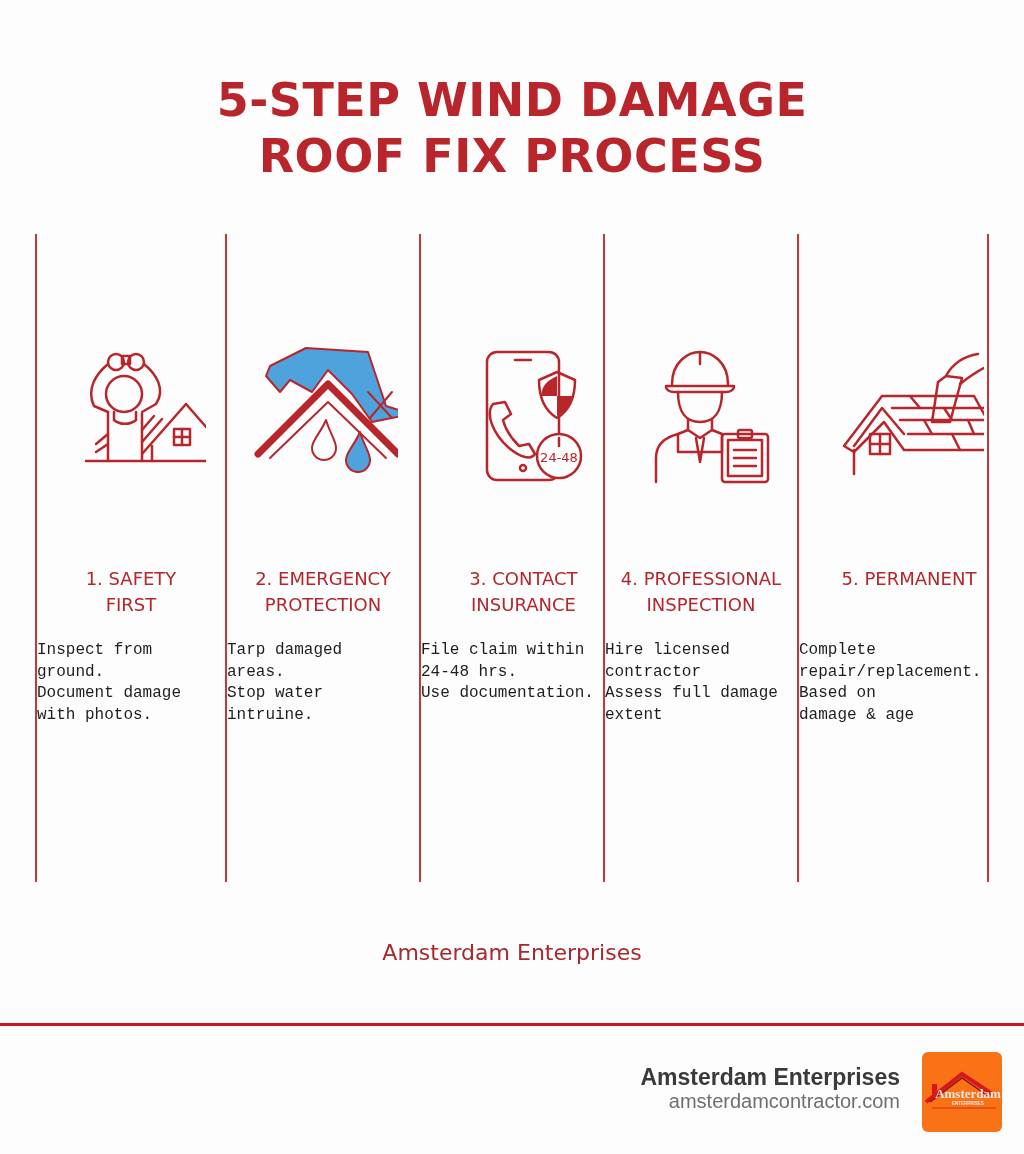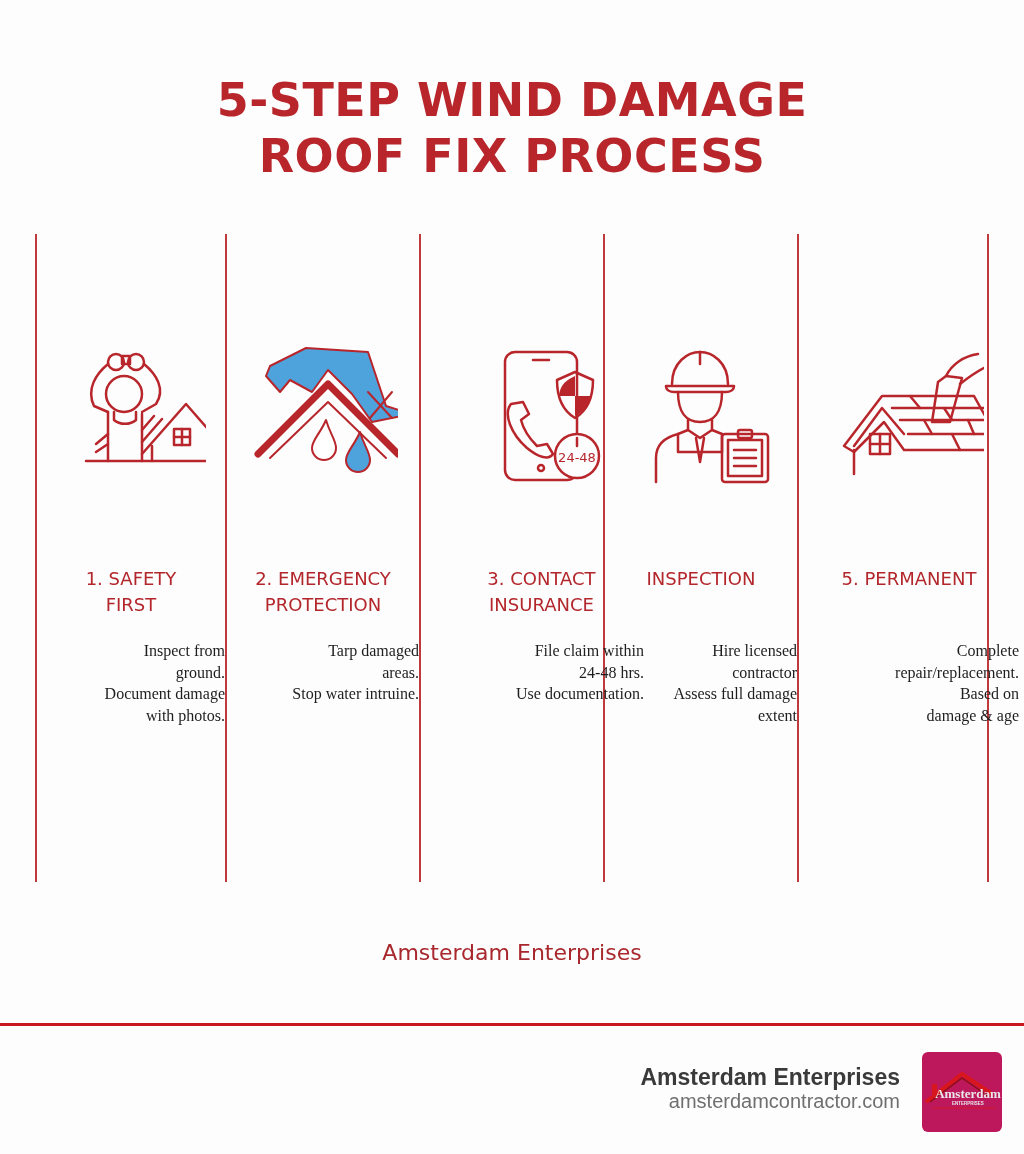--- a/index.html
+++ b/index.html
@@ -12,40 +12,40 @@
   }
   .vline { position: absolute; top: 234px; height: 648px; width: 2px; background: #c0393b; }
   .col { position: absolute; top: 234px; height: 648px; }
   .icon { position: absolute; top: 100px; left: 50%; transform: translateX(-50%); width: 150px; height: 150px; }
   .step-title {
     position: absolute; top: 332px; left: 0; right: 0; text-align: center;
     color: #b3262b; font-family: "DejaVu Sans", sans-serif; font-weight: normal;
     font-size: 18px; line-height: 26px;
   }
   .step-desc {
-    position: absolute; top: 406px; left: 0; right: 0; text-align: right;
-    color: #1e1e1e; font-family: Liberation Serif, serif;
+    position: absolute; top: 406px; left: 0; right: 0; text-align: left;
+    color: #1e1e1e; font-family: Liberation Mono, monospace;
     font-size: 16px; line-height: 21.5px;
   }
   .brand-center {
     position: absolute; top: 940px; left: 0; width: 1024px; text-align: center;
     color: #a8282d; font-family: "DejaVu Sans", sans-serif; font-size: 22px;
   }
   .sep { position: absolute; left: 0; top: 1023px; width: 1024px; height: 3px; background: #c9181f; }
   .footer-name {
     position: absolute; right: 124px; top: 1064px; color: #3a3a3a;
     font-family: "Liberation Sans", sans-serif; font-weight: bold; font-size: 23px;
   }
   .footer-url {
     position: absolute; right: 124px; top: 1090px; color: #6f6f6f;
     font-family: "Liberation Sans", sans-serif; font-size: 20px; margin-left: 20px;
   }
   .logo {
     position: absolute; left: 922px; top: 1052px; width: 80px; height: 80px;
-    background: #be185d; border-radius: 6px; overflow: hidden;
+    background: #f97316; border-radius: 6px; overflow: hidden;
   }
 </style>
 </head>
 <body>
 
 <div class="title">
   <div>5-STEP WIND DAMAGE</div>
   <div>ROOF FIX PROCESS</div>
 </div>
 
@@ -99,21 +99,21 @@
     <div>2. EMERGENCY</div>
     <div>PROTECTION</div>
   </div>
   <div class="step-desc">
     <div>Tarp damaged</div>
     <div>areas.</div>
     <div>Stop water intruine.</div>
   </div>
 </div>
 
-<div class="col" style="left:439px;width:205px">
+<div class="col" style="left:421px;width:205px">
   <svg class="icon" viewBox="0 0 150 150" fill="none" stroke="#b8262c" stroke-width="2.5" stroke-linejoin="round" stroke-linecap="round">
     <rect x="38" y="18" width="72" height="128" rx="10"></rect>
     <path d="M66 26 H82"></path>
     <circle cx="74" cy="134" r="3"></circle>
     <path d="M44 70 C36 80 44 100 60 114 C72 124 82 126 86 120 L80 110 L70 112 C62 104 56 94 54 86 L62 80 L56 68 Z"></path>
     <path d="M90 46 L108 38 L126 46 C126 66 118 78 108 84 C98 78 90 66 90 46 Z"></path>
     <path d="M108 42 V62 H92 C93 54 95 48 108 42 Z" fill="#b8262c" stroke="none"></path>
     <path d="M108 62 H124 C122 72 116 78 108 82 Z" fill="#b8262c" stroke="none"></path>
     <circle cx="110" cy="122" r="22" fill="#fdfdfd"></circle>
     <path d="M110 104 V112"></path>
@@ -139,20 +139,21 @@
     <path d="M62 86 V96 L74 104 L86 96 V86"></path>
     <path d="M62 96 L52 100 M86 96 L96 100"></path>
     <path d="M70 104 L74 128 L78 104"></path>
     <path d="M52 100 C36 104 30 112 30 124 V148 M52 100 V118 H96 V100"></path>
     <rect x="96" y="100" width="46" height="48" rx="3"></rect>
     <rect x="102" y="106" width="34" height="36"></rect>
     <rect x="112" y="96" width="14" height="8" rx="2"></rect>
     <path d="M108 116 H130 M108 124 H130 M108 132 H130"></path>
   </svg>
   <div class="step-title">
+    <div>4. PROFESSIONAL</div>
     <div>INSPECTION</div>
   </div>
   <div class="step-desc">
     <div>Hire licensed</div>
     <div>contractor</div>
     <div>Assess full damage</div>
     <div>extent</div>
   </div>
 </div>
 

